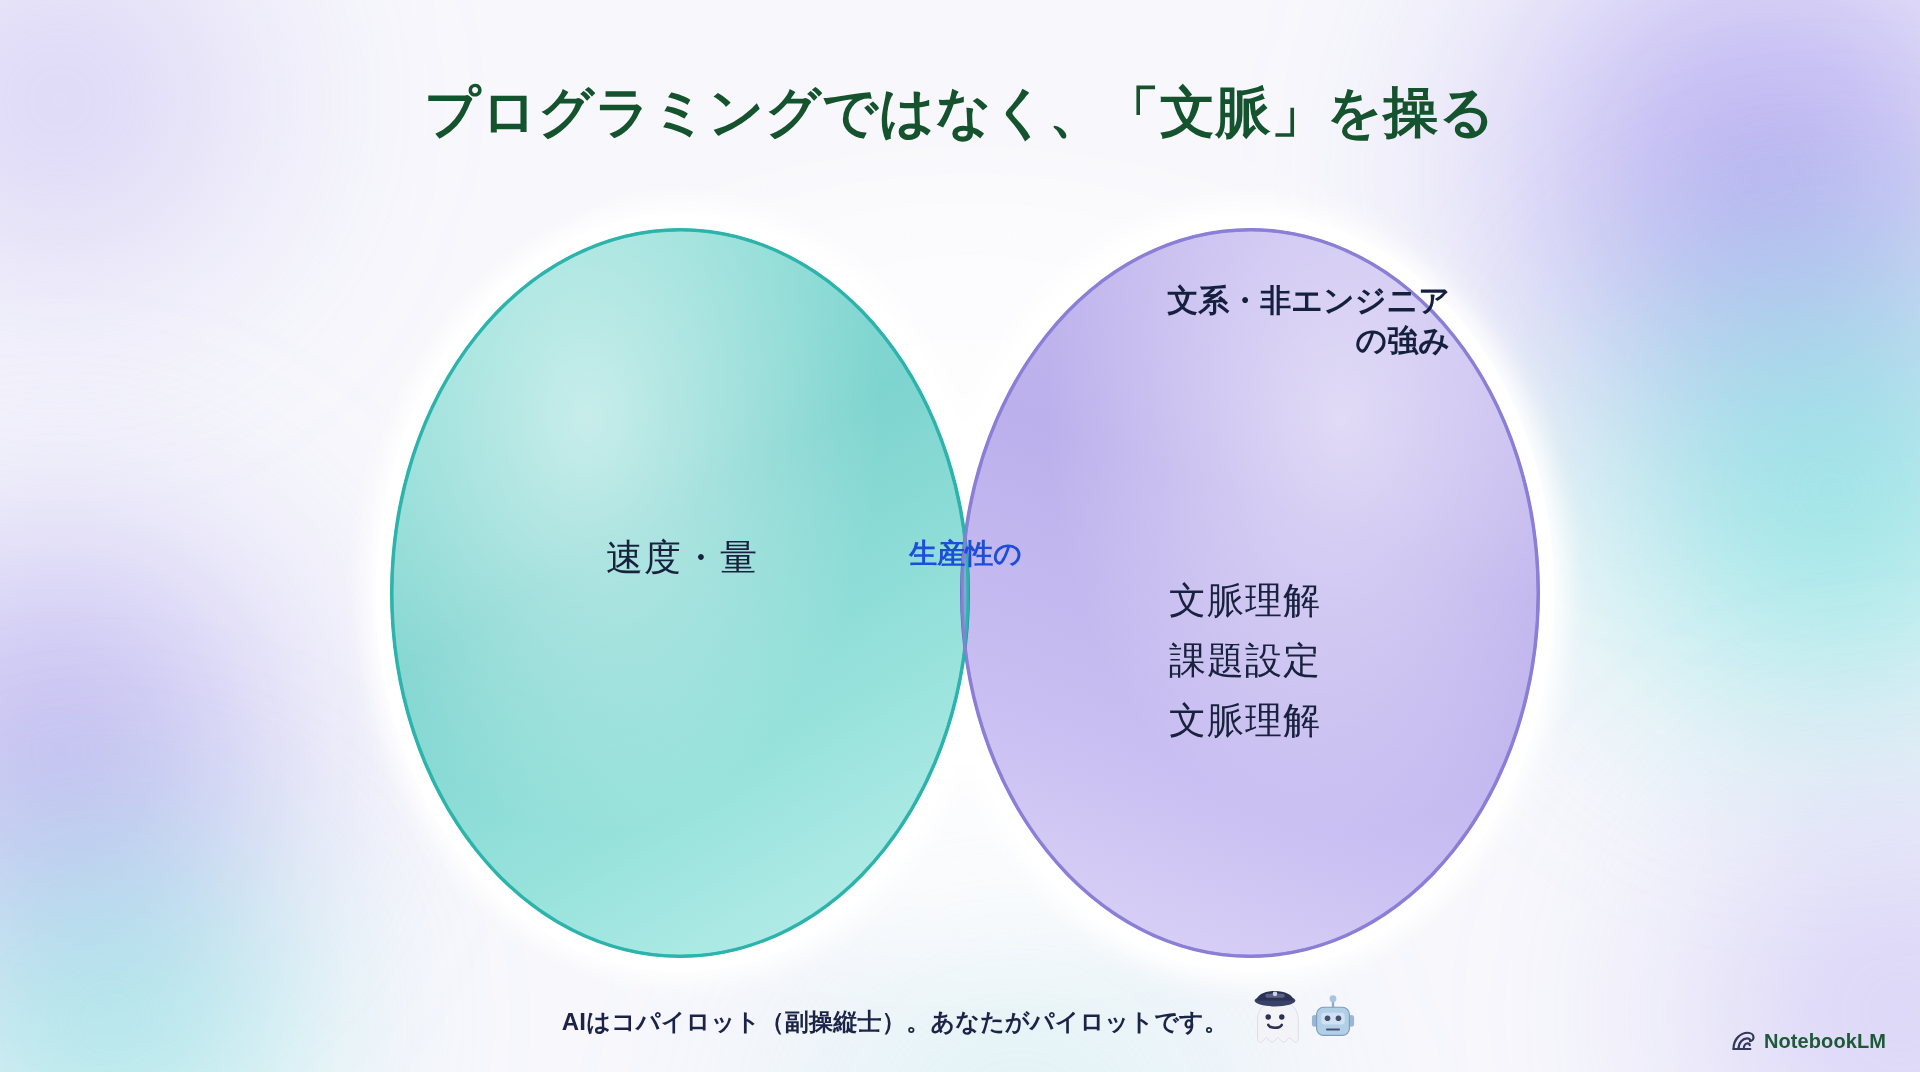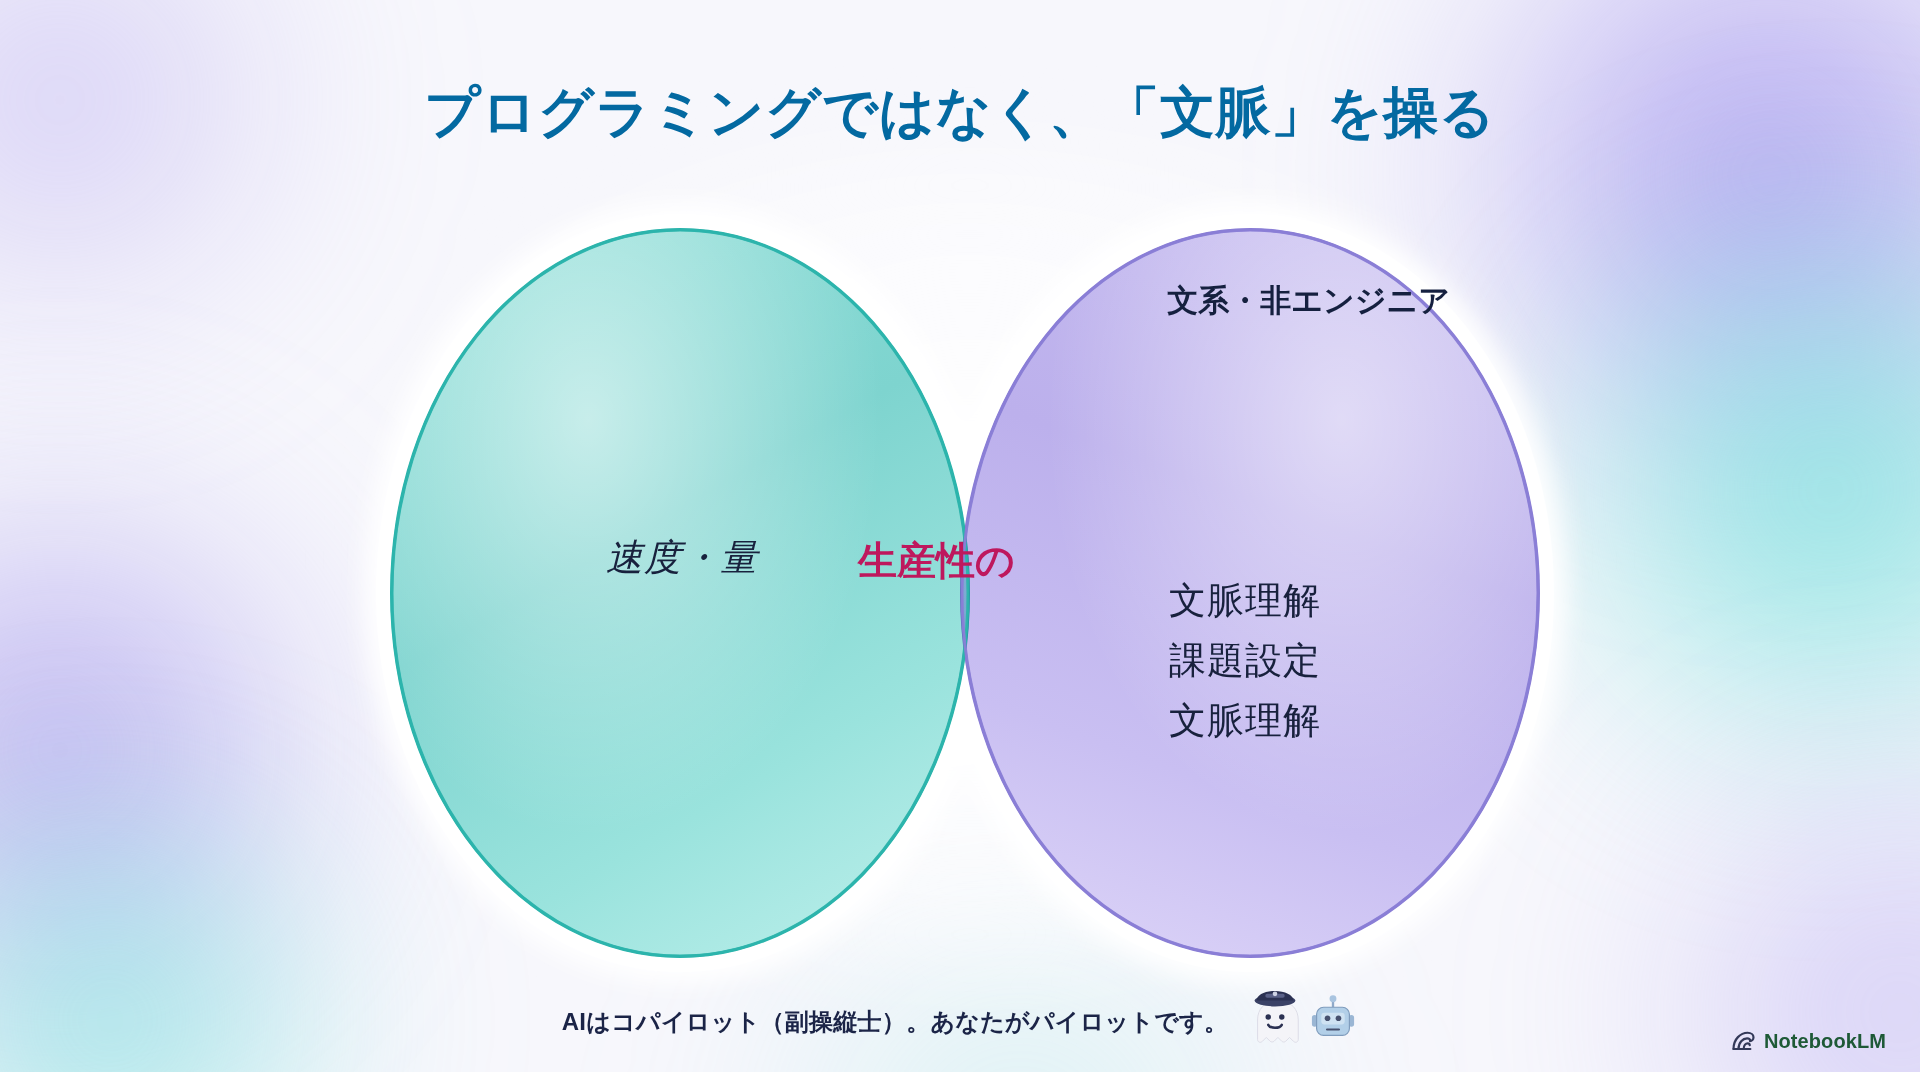--- a/index.html
+++ b/index.html
@@ -78,21 +78,21 @@
   
   #title {
     position: absolute;
     top: 76px;
     left: 0;
     width: 1920px;
     text-align: center;
     font-size: 55px;
     font-weight: 700;
     letter-spacing: 0.5px;
-    color: #0369a1;
+    color: #14532d;
     z-index: 20;
     white-space: nowrap;
   }
 
   
   #venn {
     position: absolute;
     left: 390px;
     top: 228px;
     width: 1150px;
@@ -181,37 +181,37 @@
     text-align: center;
     line-height: 1.62;
     z-index: 6;
     letter-spacing: 1px;
   }
 
   .items-left {
     left: 72px;
     top: 300px;
     width: 440px;
-    font-style: italic;
   }
 
   .items-right {
     left: 690px;
     top: 343px;
     width: 330px;
   }
 
   #overlap-text {
     position: absolute;
     left: 468px;
     top: 308px;
     width: 215px;
-    font-size: 39px;
-    font-weight: 700;
-    color: #be185d;
+    text-align: center;
+    font-size: 28px;
+    font-weight: 700;
+    color: #1d4ed8;
     line-height: 1.28;
     z-index: 8;
   }
 
   
   #footer {
     position: absolute;
     left: 0;
     top: 994px;
     width: 1920px;
@@ -311,20 +311,21 @@
     <div class="venn-items items-left">
       <div>速度・量</div>
     </div>
 
     <div id="overlap-text">
       <div>生産性の</div>
     </div>
 
     <div class="venn-label label-right">
       <div>文系・非エンジニア</div>
+      <div>の強み</div>
     </div>
 
     <div class="venn-items items-right">
       <div>文脈理解</div>
       <div>課題設定</div>
       <div>文脈理解</div>
     </div>
 
   </div>
 

